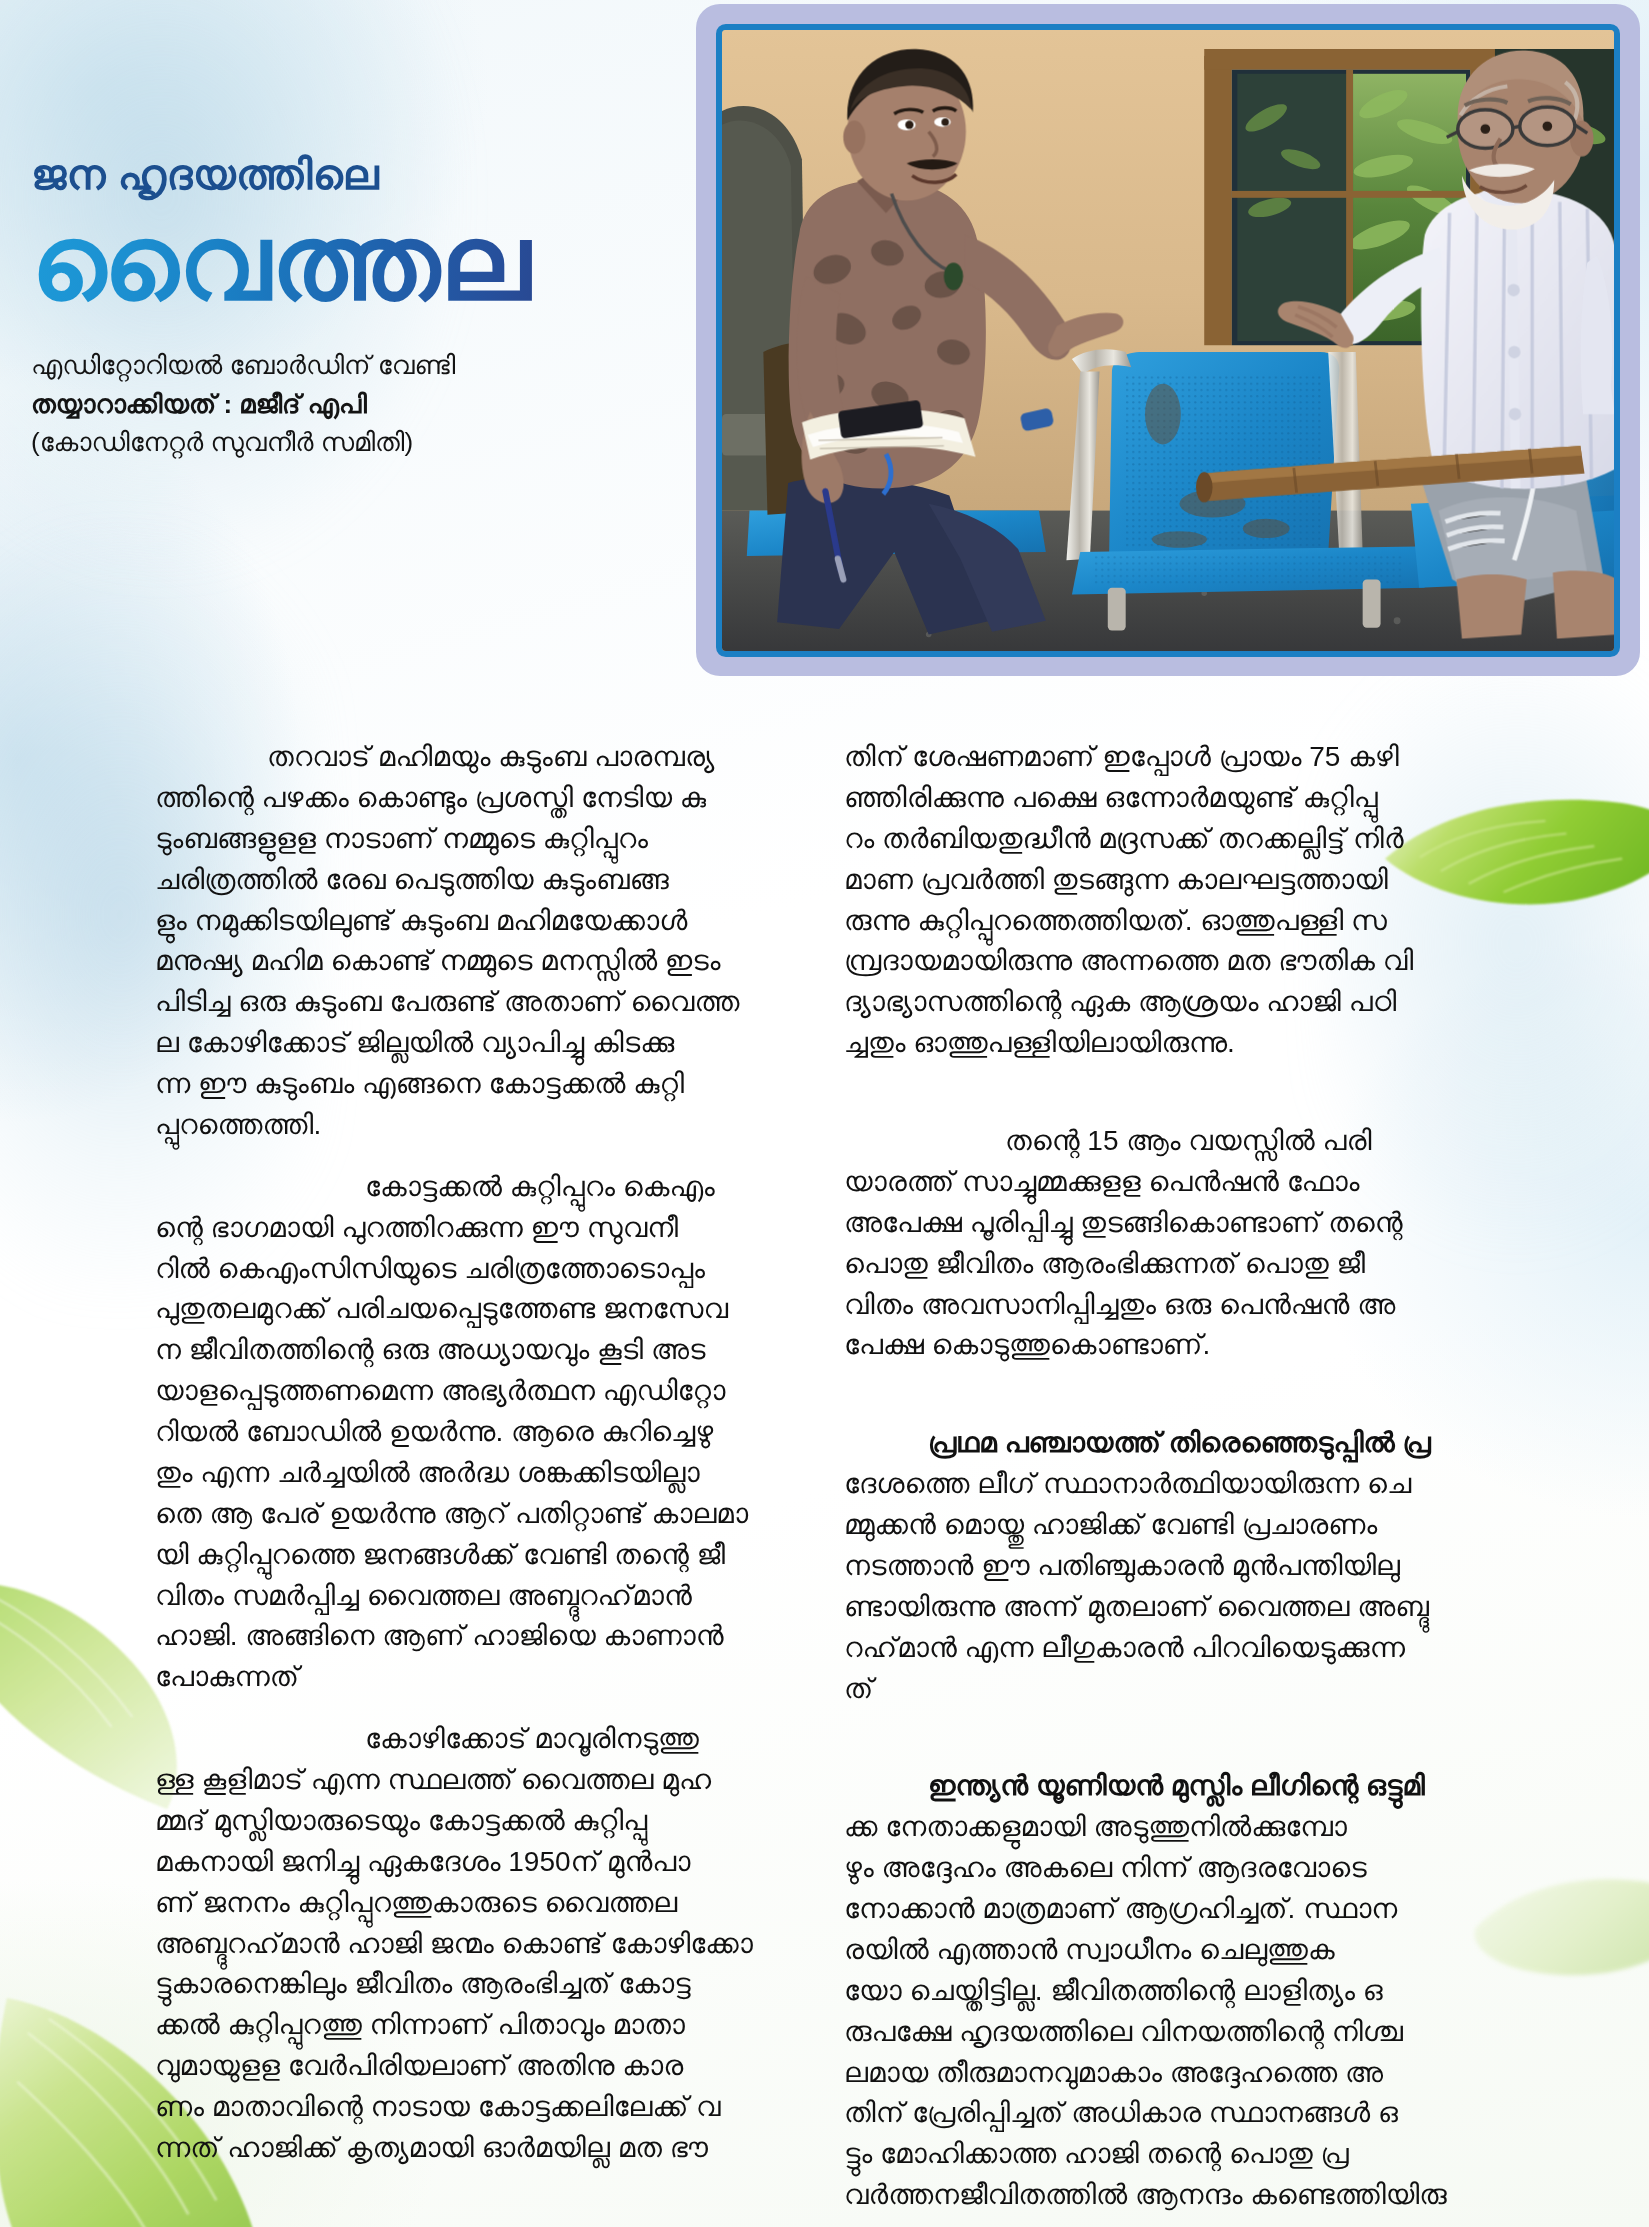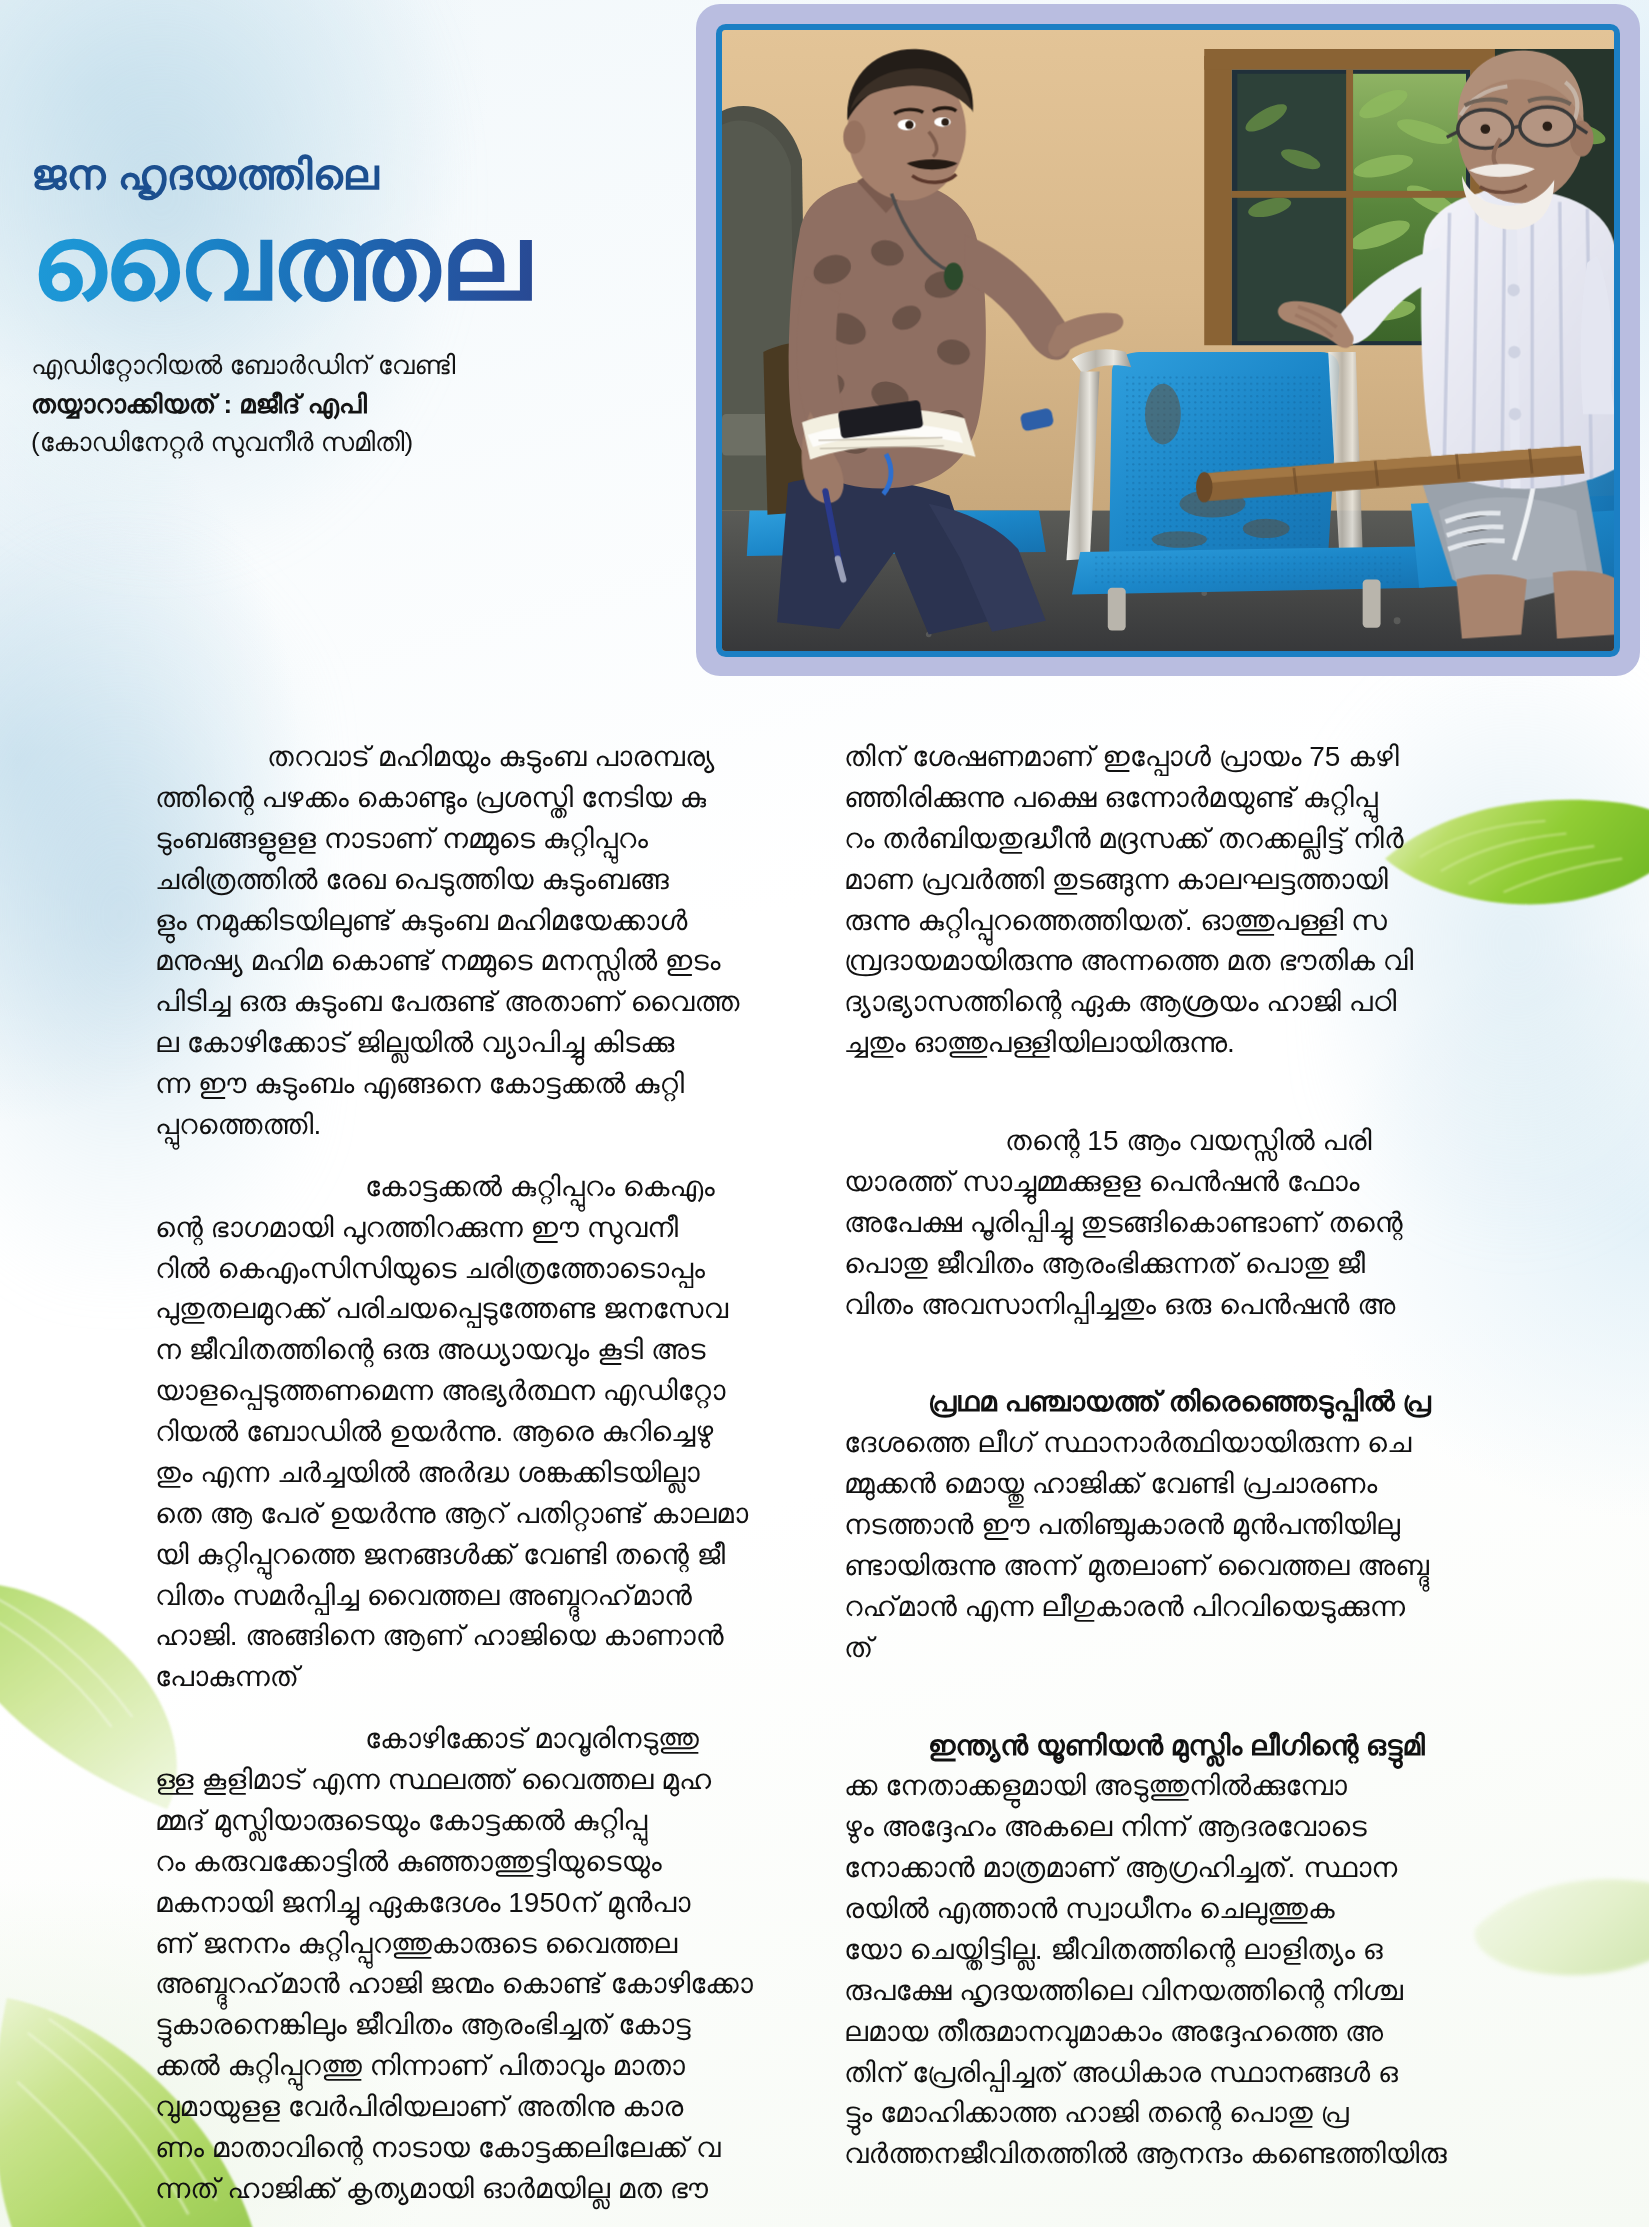--- a/index.html
+++ b/index.html
@@ -580,21 +580,20 @@
       <span class="ln">യി കുറ്റിപ്പുറത്തെ ജനങ്ങൾക്ക് വേണ്ടി തന്റെ ജീ</span>
       <span class="ln">വിതം  സമർപ്പിച്ച  വൈത്തല  അബ്ദുറഹ്‌മാൻ</span>
       <span class="ln">ഹാജി. അങ്ങിനെ ആണ് ഹാജിയെ  കാണാൻ</span>
       <span class="ln">പോകുന്നത്</span>
     </p>
 
     <p class="para tight">
       <span class="ln indent-xl">കോഴിക്കോട് മാവൂരിനടുത്തു</span>
       <span class="ln">ള്ള കൂളിമാട് എന്ന സ്ഥലത്ത് വൈത്തല മുഹ</span>
       <span class="ln">മ്മദ് മുസ്ലിയാരുടെയും കോട്ടക്കൽ കുറ്റിപ്പു</span>
-      <span class="ln">റം കരുവക്കോട്ടിൽ കുഞ്ഞാത്തുട്ടിയുടെയും</span>
       <span class="ln">മകനായി ജനിച്ചു  ഏകദേശം 1950ന് മുൻപാ</span>
       <span class="ln">ണ് ജനനം കുറ്റിപ്പുറത്തുകാരുടെ വൈത്തല</span>
       <span class="ln">അബ്ദുറഹ്‌മാൻ ഹാജി ജന്മം കൊണ്ട് കോഴിക്കോ</span>
       <span class="ln">ട്ടുകാരനെങ്കിലും ജീവിതം  ആരംഭിച്ചത് കോട്ട</span>
       <span class="ln">ക്കൽ കുറ്റിപ്പുറത്തു നിന്നാണ് പിതാവും മാതാ</span>
       <span class="ln">വുമായുളള  വേർപിരിയലാണ് അതിനു കാര</span>
       <span class="ln">ണം മാതാവിന്റെ നാടായ കോട്ടക്കലിലേക്ക് വ</span>
       <span class="ln">ന്നത്  ഹാജിക്ക് കൃത്യമായി ഓർമയില്ല മത ഭൗ</span>
 
     </p>
@@ -615,20 +614,21 @@
     </p>
 
     <div class="spacer-para"></div>
 
     <p class="para">
       <span class="ln indent-lg">തന്റെ 15 ആം വയസ്സിൽ പരി</span>
       <span class="ln">യാരത്ത്  സാച്ചുമ്മക്കുളള  പെൻഷൻ  ഫോം</span>
       <span class="ln">അപേക്ഷ പൂരിപ്പിച്ചു തുടങ്ങികൊണ്ടാണ്  തന്റെ</span>
       <span class="ln">പൊതു ജീവിതം ആരംഭിക്കുന്നത് പൊതു ജീ</span>
       <span class="ln">വിതം അവസാനിപ്പിച്ചതും ഒരു പെൻഷൻ അ</span>
+      <span class="ln">പേക്ഷ കൊടുത്തുകൊണ്ടാണ്.</span>
     </p>
 
     <div class="spacer-para"></div>
 
     <p class="para">
       <span class="ln indent-sm">പ്രഥമ പഞ്ചായത്ത് തിരെഞ്ഞെടുപ്പിൽ പ്ര</span>
       <span class="ln">ദേശത്തെ ലീഗ് സ്ഥാനാർത്ഥിയായിരുന്ന ചെ</span>
       <span class="ln">മ്മുക്കൻ മൊയ്തു ഹാജിക്ക് വേണ്ടി പ്രചാരണം</span>
       <span class="ln">നടത്താൻ ഈ പതിഞ്ചുകാരൻ മുൻപന്തിയിലു</span>
       <span class="ln">ണ്ടായിരുന്നു അന്ന് മുതലാണ് വൈത്തല അബ്ദു</span>

